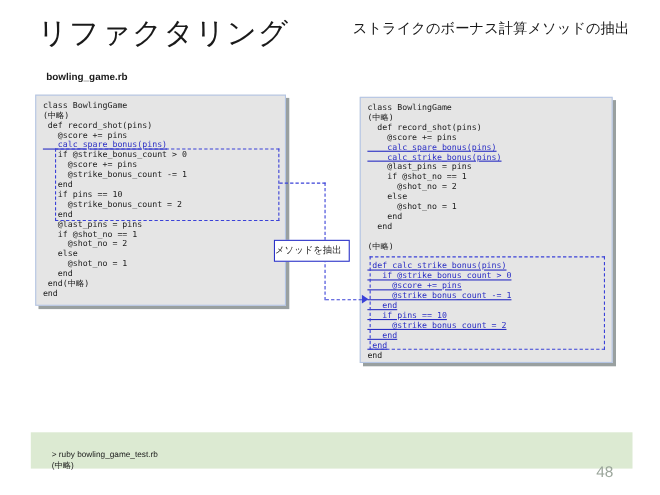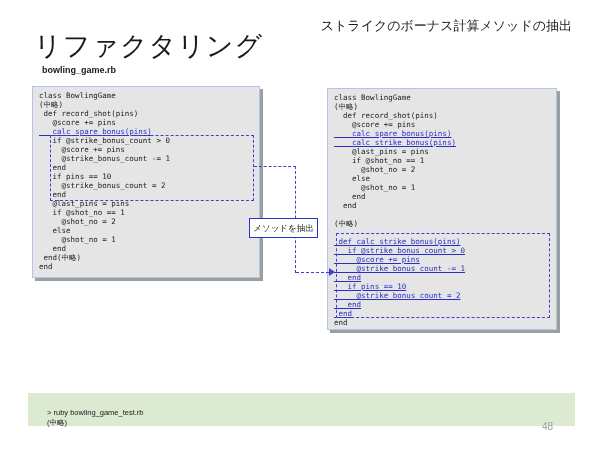--- a/index.html
+++ b/index.html
@@ -1,21 +1,21 @@
 <!DOCTYPE html>
 <html><head>
 <meta charset="utf-8">
 <style>
   html,body{margin:0;padding:0;}
   body{
     width:600px;height:450px;background:#ffffff;position:relative;
     overflow:hidden;font-family:"Liberation Sans",sans-serif;color:#111;
   }
   .title{
-    position:absolute;left:34px;top:28px;font-size:27px;letter-spacing:1px;
+    position:absolute;left:34px;top:12px;font-size:27px;letter-spacing:1px;
     color:#1a1a1a;white-space:nowrap;
   }
   .subtitle{
     position:absolute;left:0;top:17px;width:572px;text-align:right;
     font-size:13px;color:#1a1a1a;white-space:nowrap;
   }
   .file-label{
     position:absolute;left:30px;top:65px;font-size:9px;font-weight:600;color:#1a1a1a;margin-left:12px;
   }
   .codebox{
@@ -44,34 +44,35 @@
   #conn-v{left:295px;top:166px;height:107px;width:0;border-left:1px dashed #3a41d8;}
   #conn-h2{left:296px;top:272px;width:33px;}
   #conn-arrowhead{
     left:329px;top:268px;width:0;height:0;
     border-left:6px solid #3a41d8;border-top:4px solid transparent;
     border-bottom:4px solid transparent;
   }
   .callout{
     position:absolute;left:249px;top:218px;width:67px;height:18px;
     background:#ffffff;border:1px solid #2b32c8;z-index:5;
-    font-size:8.5px;line-height:18px;text-align:center;color:#1a1a1a;
+    font-size:8.5px;line-height:18px;text-align:left;color:#1a1a1a;
     white-space:nowrap;
+    font-family:Liberation Mono, monospace;
   }
   .terminal{
     position:absolute;left:28px;top:393px;width:547px;height:33px;
     background:#dcead2;padding:12px;box-sizing:border-box;
   }
   .terminal-inner{
     padding:3px 0 0 7px;font-size:7.5px;line-height:9.5px;color:#1a1a1a;
     font-family:"Liberation Sans",sans-serif;
   }
   .terminal-inner .cl{height:9.5px;}
   .page-number{
-    position:absolute;left:542px;top:421px;font-size:10px;color:#9aa59a;
+    position:absolute;left:542px;top:421px;font-size:14px;color:#9aa59a;
   }
 </style>
 </head>
 <body>
 
 <div class="title">リファクタリング</div>
 <div class="subtitle">ストライクのボーナス計算メソッドの抽出</div>
 <div class="file-label">bowling_game.rb</div>
 
 <div class="codebox" id="codebox-before">

